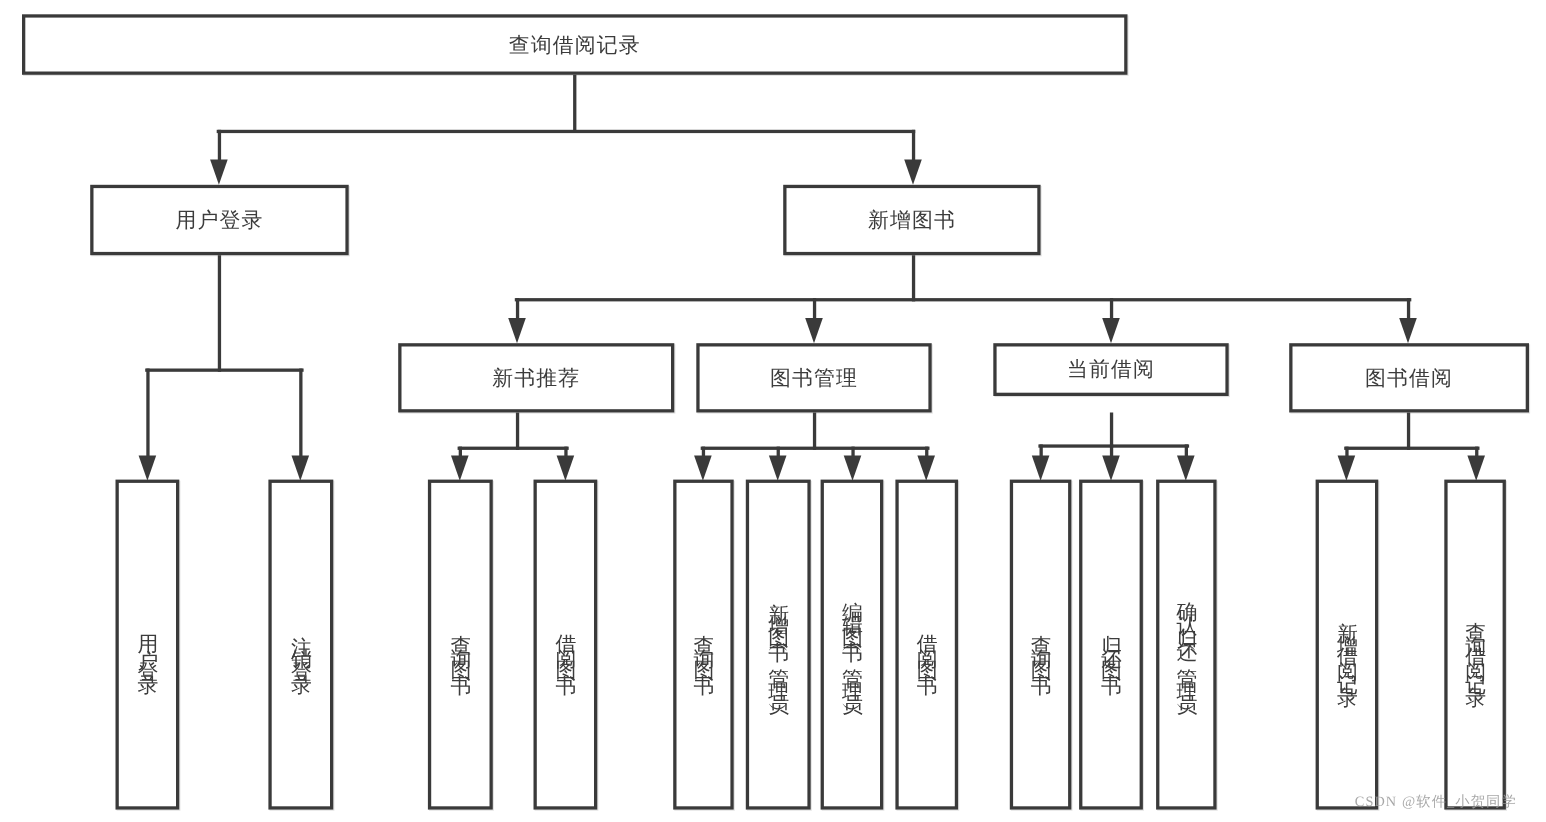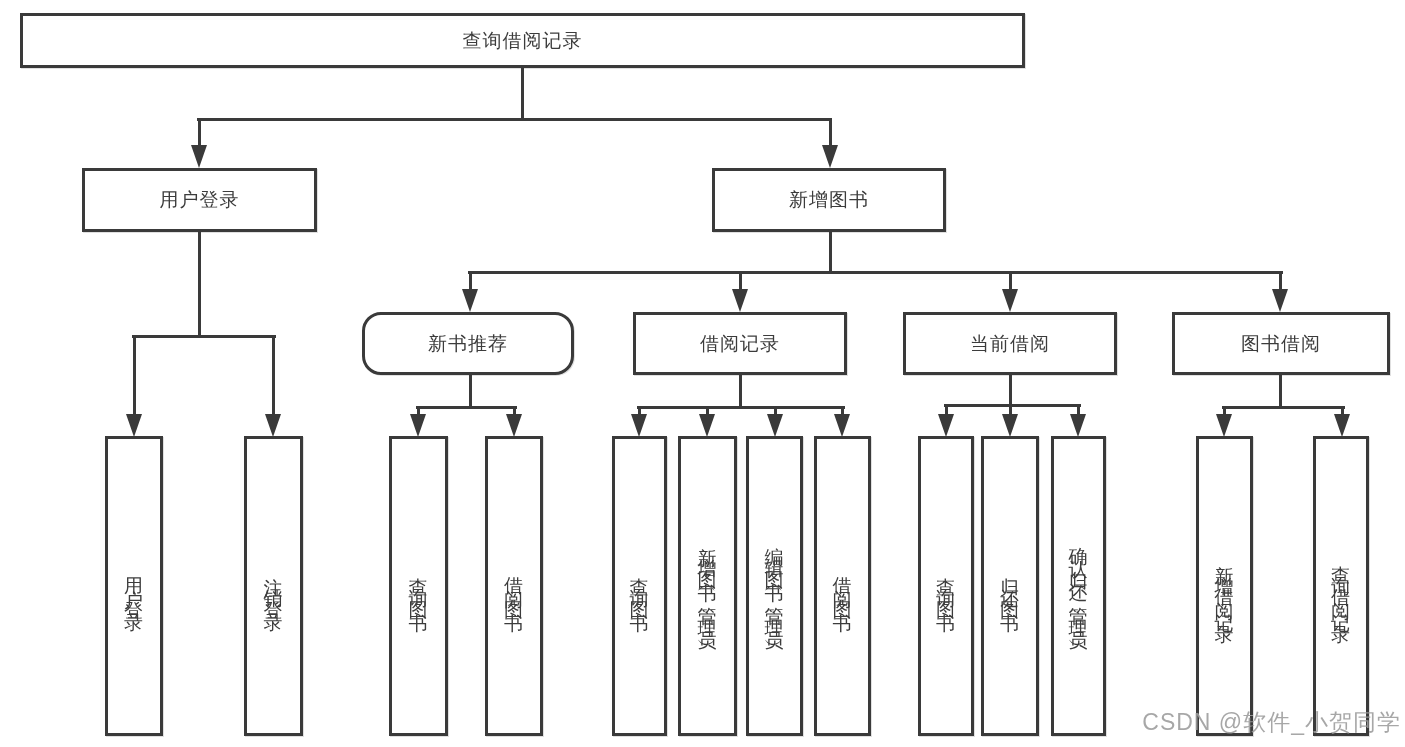--- a/index.html
+++ b/index.html
@@ -32,42 +32,43 @@
   .hline{ height:3px; }
   .arrow{
     position:absolute;
     width:0;height:0;
     border-left:8px solid transparent;
     border-right:8px solid transparent;
     border-top:23px solid #3a3a3a;
   }
   #watermark{
     position:absolute;
-    right:4px;bottom:9px;
-    font-size:23px;
+    right:26px;bottom:9px;
+    font-size:13px;
     color:#9c9c9c;
     opacity:0.88;
     letter-spacing:1px;
     z-index:10;
     white-space:nowrap;
+    font-family:Liberation Serif, serif;
   }
 </style>
 </head>
 <body>
 
 <div id="stage">
   <div id="boxes">
       <div class="node h" style="left: 20px; top: 13px; width: 1005px; height: 55px;">查询借阅记录</div>
       <div class="node h" style="left: 82px; top: 168px; width: 235px; height: 64px;">用户登录</div>
       <div class="node h" style="left: 712px; top: 168px; width: 234px; height: 64px;">新增图书</div>
       <div class="node v" style="left: 105px; top: 436px; width: 58px; height: 300px;">用户登录</div>
       <div class="node v" style="left: 244px; top: 436px; width: 59px; height: 300px;">注销登录</div>
-      <div class="node h" style="left: 362px; top: 312px; width: 212px; height: 63px; border-radius: 19px;">新书推荐</div>
-      <div class="node h" style="left: 633px; top: 312px; width: 214px; height: 63px;">借阅记录</div>
-      <div class="node h" style="left: 903px; top: 312px; width: 214px; height: 63px;">当前借阅</div>
+      <div class="node h" style="left: 362px; top: 312px; width: 251px; height: 63px;">新书推荐</div>
+      <div class="node h" style="left: 633px; top: 312px; width: 214px; height: 63px;">图书管理</div>
+      <div class="node h" style="left: 903px; top: 312px; width: 214px; height: 48px;">当前借阅</div>
       <div class="node h" style="left: 1172px; top: 312px; width: 218px; height: 63px;">图书借阅</div>
       <div class="node v" style="left: 389px; top: 436px; width: 59px; height: 300px;">查询图书</div>
       <div class="node v" style="left: 485px; top: 436px; width: 58px; height: 300px;">借阅图书</div>
       <div class="node v" style="left: 612px; top: 436px; width: 55px; height: 300px;">查询图书</div>
       <div class="node v" style="left: 678px; top: 436px; width: 59px; height: 300px;">新增图书（管理员）</div>
       <div class="node v" style="left: 746px; top: 436px; width: 57px; height: 300px;">编辑图书（管理员）</div>
       <div class="node v" style="left: 814px; top: 436px; width: 57px; height: 300px;">借阅图书</div>
       <div class="node v" style="left: 918px; top: 436px; width: 56px; height: 300px;">查询图书</div>
       <div class="node v" style="left: 981px; top: 436px; width: 58px; height: 300px;">归还图书</div>
       <div class="node v" style="left: 1051px; top: 436px; width: 55px; height: 300px;">确认归还（管理员）</div>

